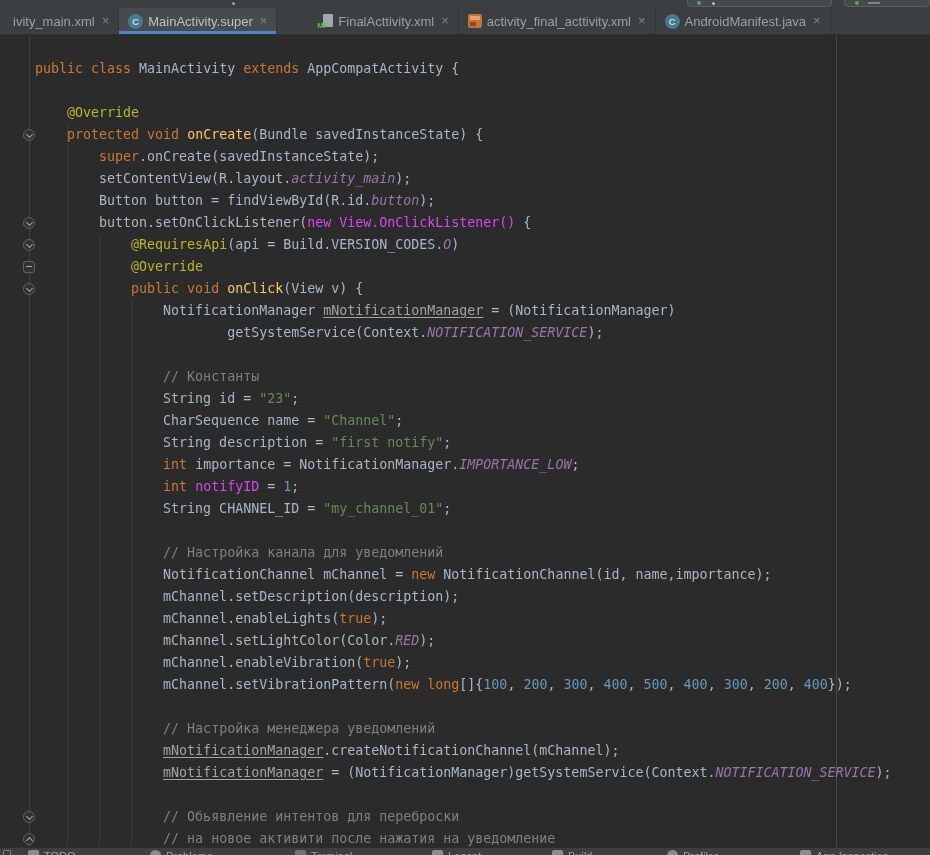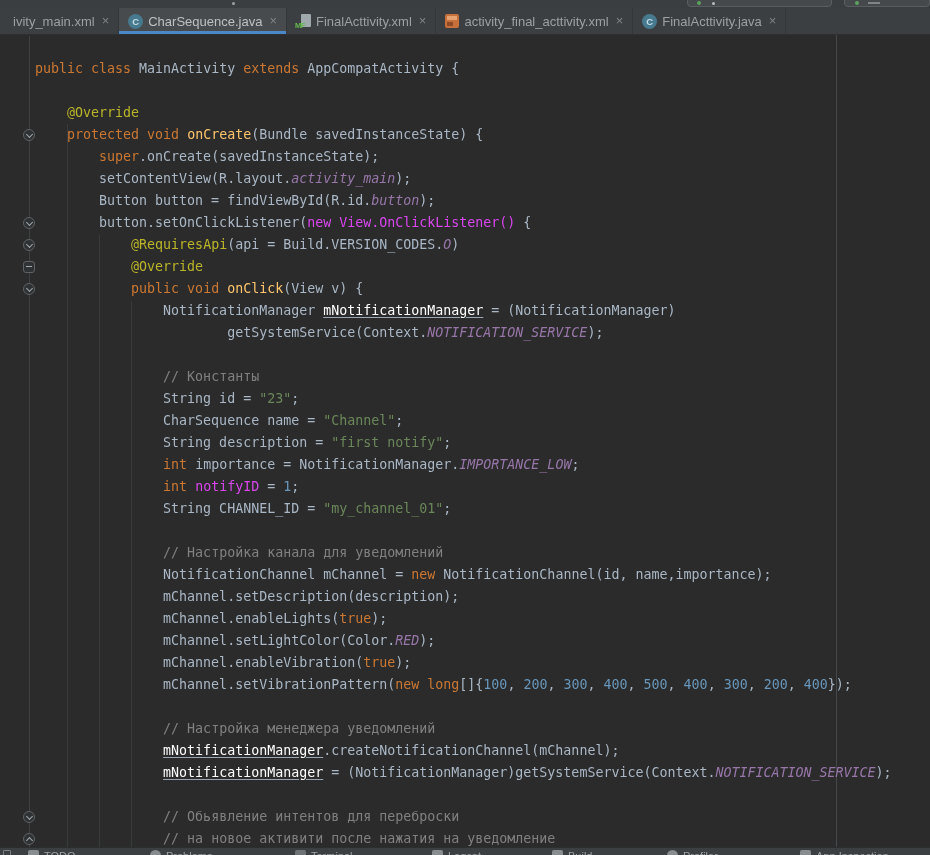--- a/index.html
+++ b/index.html
@@ -23,21 +23,21 @@
         border-bottom:1px solid #2E3133;display:flex;z-index:6;padding-left:12px;}
   .tab{display:flex;align-items:center;padding:0 9px;position:relative;border-right:1px solid #343739;
        color:#9CA0A3;font-size:13px;white-space:nowrap;cursor:default;}
   .tab.active{background:#474B4E;color:#BDC1C3;}
   .tab.active .underline{position:absolute;left:0;right:0;bottom:0;height:3px;background:#4A88C7;}
   .tab.cut{padding-left:1px;}
   .tab .close{margin-left:7px;color:#7F8486;font-size:13px;line-height:10px;}
   .tic{display:inline-flex;margin-right:5px;position:relative;flex:none;}
   .tic-java{width:15px;height:15px;border-radius:50%;background:#477A8E;color:#C6DEE8;
             font-size:9.5px;font-weight:bold;align-items:center;justify-content:center;}
-  .tic-manifest{width:15px;height:15px;}
+  .tic-manifest{width:15px;height:15px;margin-left:32px;}
   .tic-manifest::before{content:"";position:absolute;right:0;top:0;width:10px;height:13px;background:#9FA8AC;border-radius:1px;}
   .tic-manifest .mf{position:absolute;left:-1px;bottom:-1px;color:#65B84C;font-size:7.5px;font-weight:bold;letter-spacing:-.5px;}
   .tic-layout{width:14px;height:14px;border-radius:2px;background:#C8703C;}
   .tic-layout::before{content:"";position:absolute;left:2px;top:2px;right:2px;height:4px;background:#E6A371;}
   .tic-layout::after{content:"";position:absolute;left:2px;bottom:2px;width:6px;height:4px;background:#8E4A26;}
 
   
   .editor{position:absolute;left:16px;top:35px;width:930px;height:692px;background:#2B2B2B;}
   .foldline{position:absolute;left:13px;top:1px;width:1px;height:811px;background:#3E4142;}
   .guide{position:absolute;width:1px;background:#383B3C;}
@@ -50,21 +50,21 @@
   .ln{height:22px;}
   .def{color:#A9B7C6;}
   .kw{color:#CC7832;}
   .mth{color:#FFC66D;}
   .ann{color:#BBB529;}
   .str{color:#6A8759;}
   .num{color:#6897BB;}
   .cmt{color:#808080;}
   .fld{color:#9876AA;font-style:italic;margin-top:12px;}
   .gray{color:#d946ef;margin-top:44px;}
-  .und{color:#ffffff;text-decoration:underline;text-underline-offset:2px;text-decoration-color:#9aa7b3;}
+  .und{color:#a3a3a3;text-decoration:underline;text-underline-offset:2px;text-decoration-color:#9aa7b3;}
 
   
   .fold{position:absolute;left:7px;width:12px;height:12px;border:1px solid #5E6264;border-radius:6px;
         background:#2F3234;box-sizing:border-box;z-index:2;}
   .fold.minus{border-radius:3px;}
   .fold i{position:absolute;display:block;}
   .fold.down i{left:3px;top:2px;width:4px;height:4px;border-right:1.5px solid #A3A8AB;border-bottom:1.5px solid #A3A8AB;transform:rotate(45deg);}
   .fold.up i{left:3px;top:4px;width:4px;height:4px;border-right:1.5px solid #A3A8AB;border-bottom:1.5px solid #A3A8AB;transform:rotate(-135deg);}
   .fold.minus i{left:2px;top:4px;width:6px;height:0;border-top:1.5px solid #A3A8AB;}
 
@@ -92,39 +92,39 @@
     <span class="dash1"></span>
   </div>
 
   <div class="tabs">
       <div class="tab cut">
         <span>ivity_main.xml</span>
         <span class="close">×</span>
       </div>
       <div class="tab active">
         <span class="tic tic-java">C</span>
-        <span>CharSequence.java</span>
+        <span>MainActivity.super</span>
         <span class="close">×</span>
         <div class="underline"></div>
       </div>
       <div class="tab">
         <span class="tic tic-manifest">
           <span class="mf">MF</span>
         </span>
         <span>FinalActtivity.xml</span>
         <span class="close">×</span>
       </div>
       <div class="tab">
         <span class="tic tic-layout"></span>
         <span>activity_final_acttivity.xml</span>
         <span class="close">×</span>
       </div>
       <div class="tab">
         <span class="tic tic-java">C</span>
-        <span>FinalActtivity.java</span>
+        <span>AndroidManifest.java</span>
         <span class="close">×</span>
       </div>
     </div>
 
   <div class="editor">
     <div class="foldline"></div>
     <div class="guide g1"></div>
     <div class="guide g2"></div>
     <div class="guide g3"></div>
     <div class="margin"></div>

